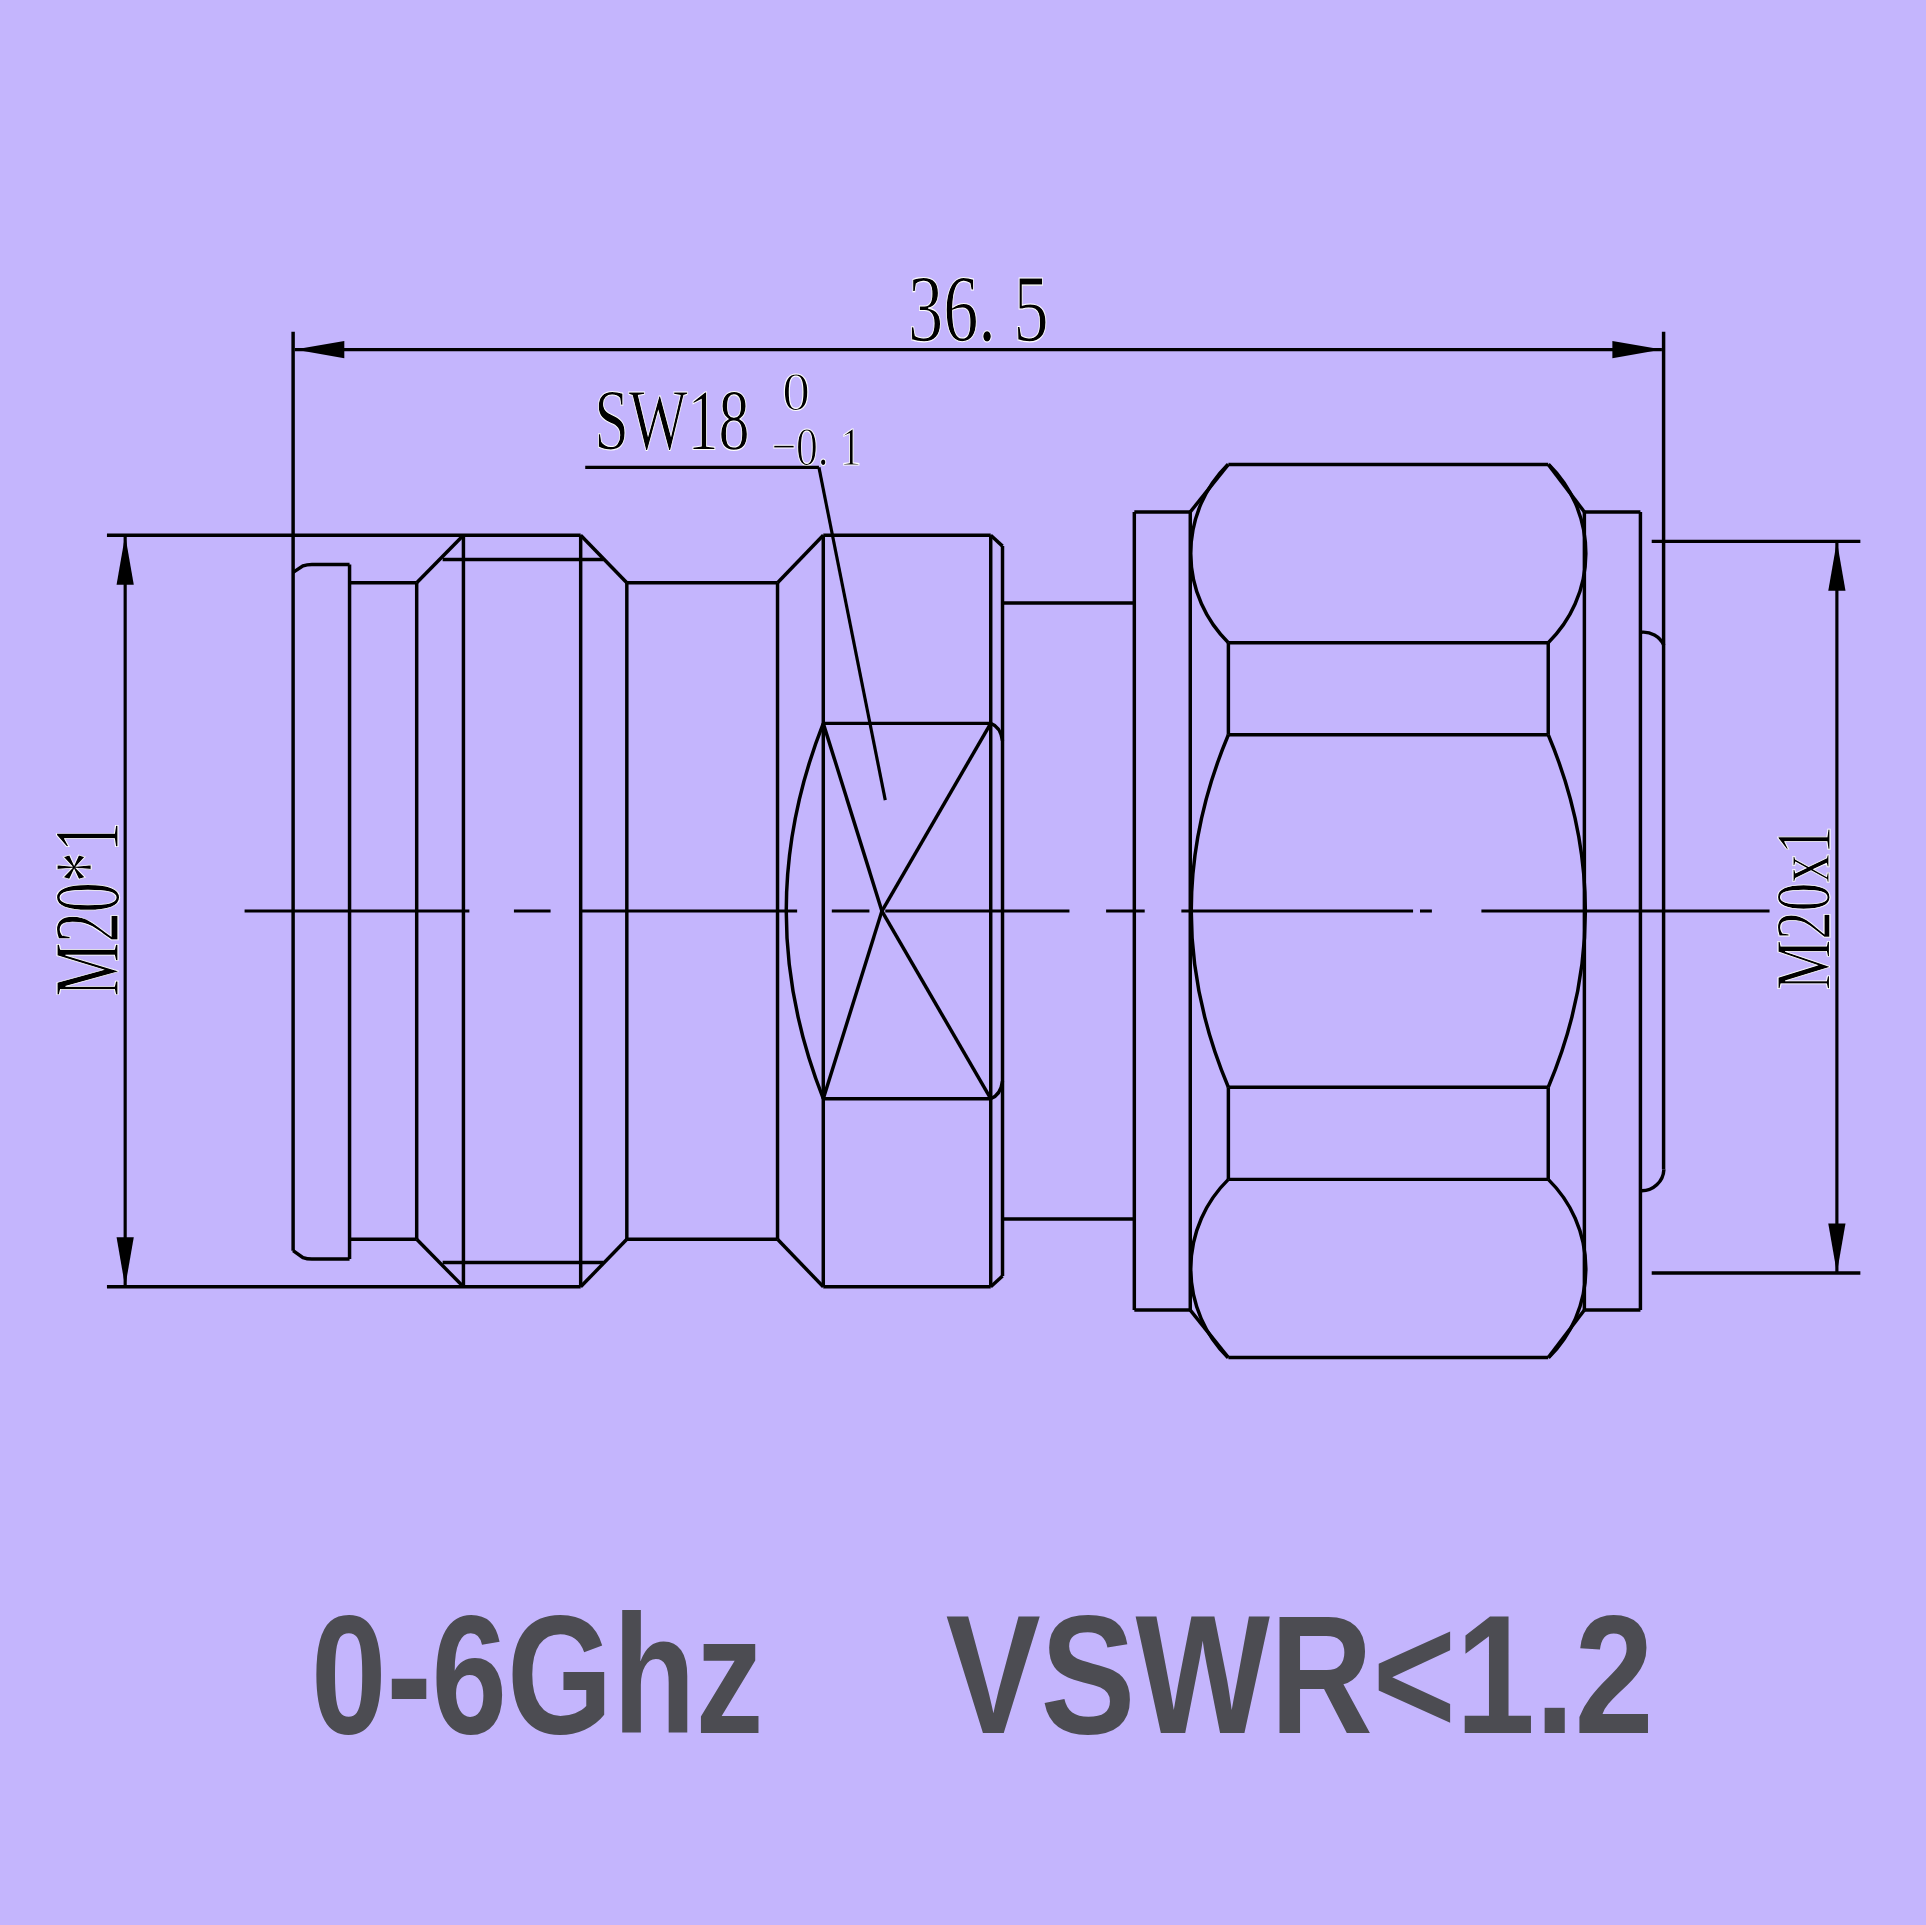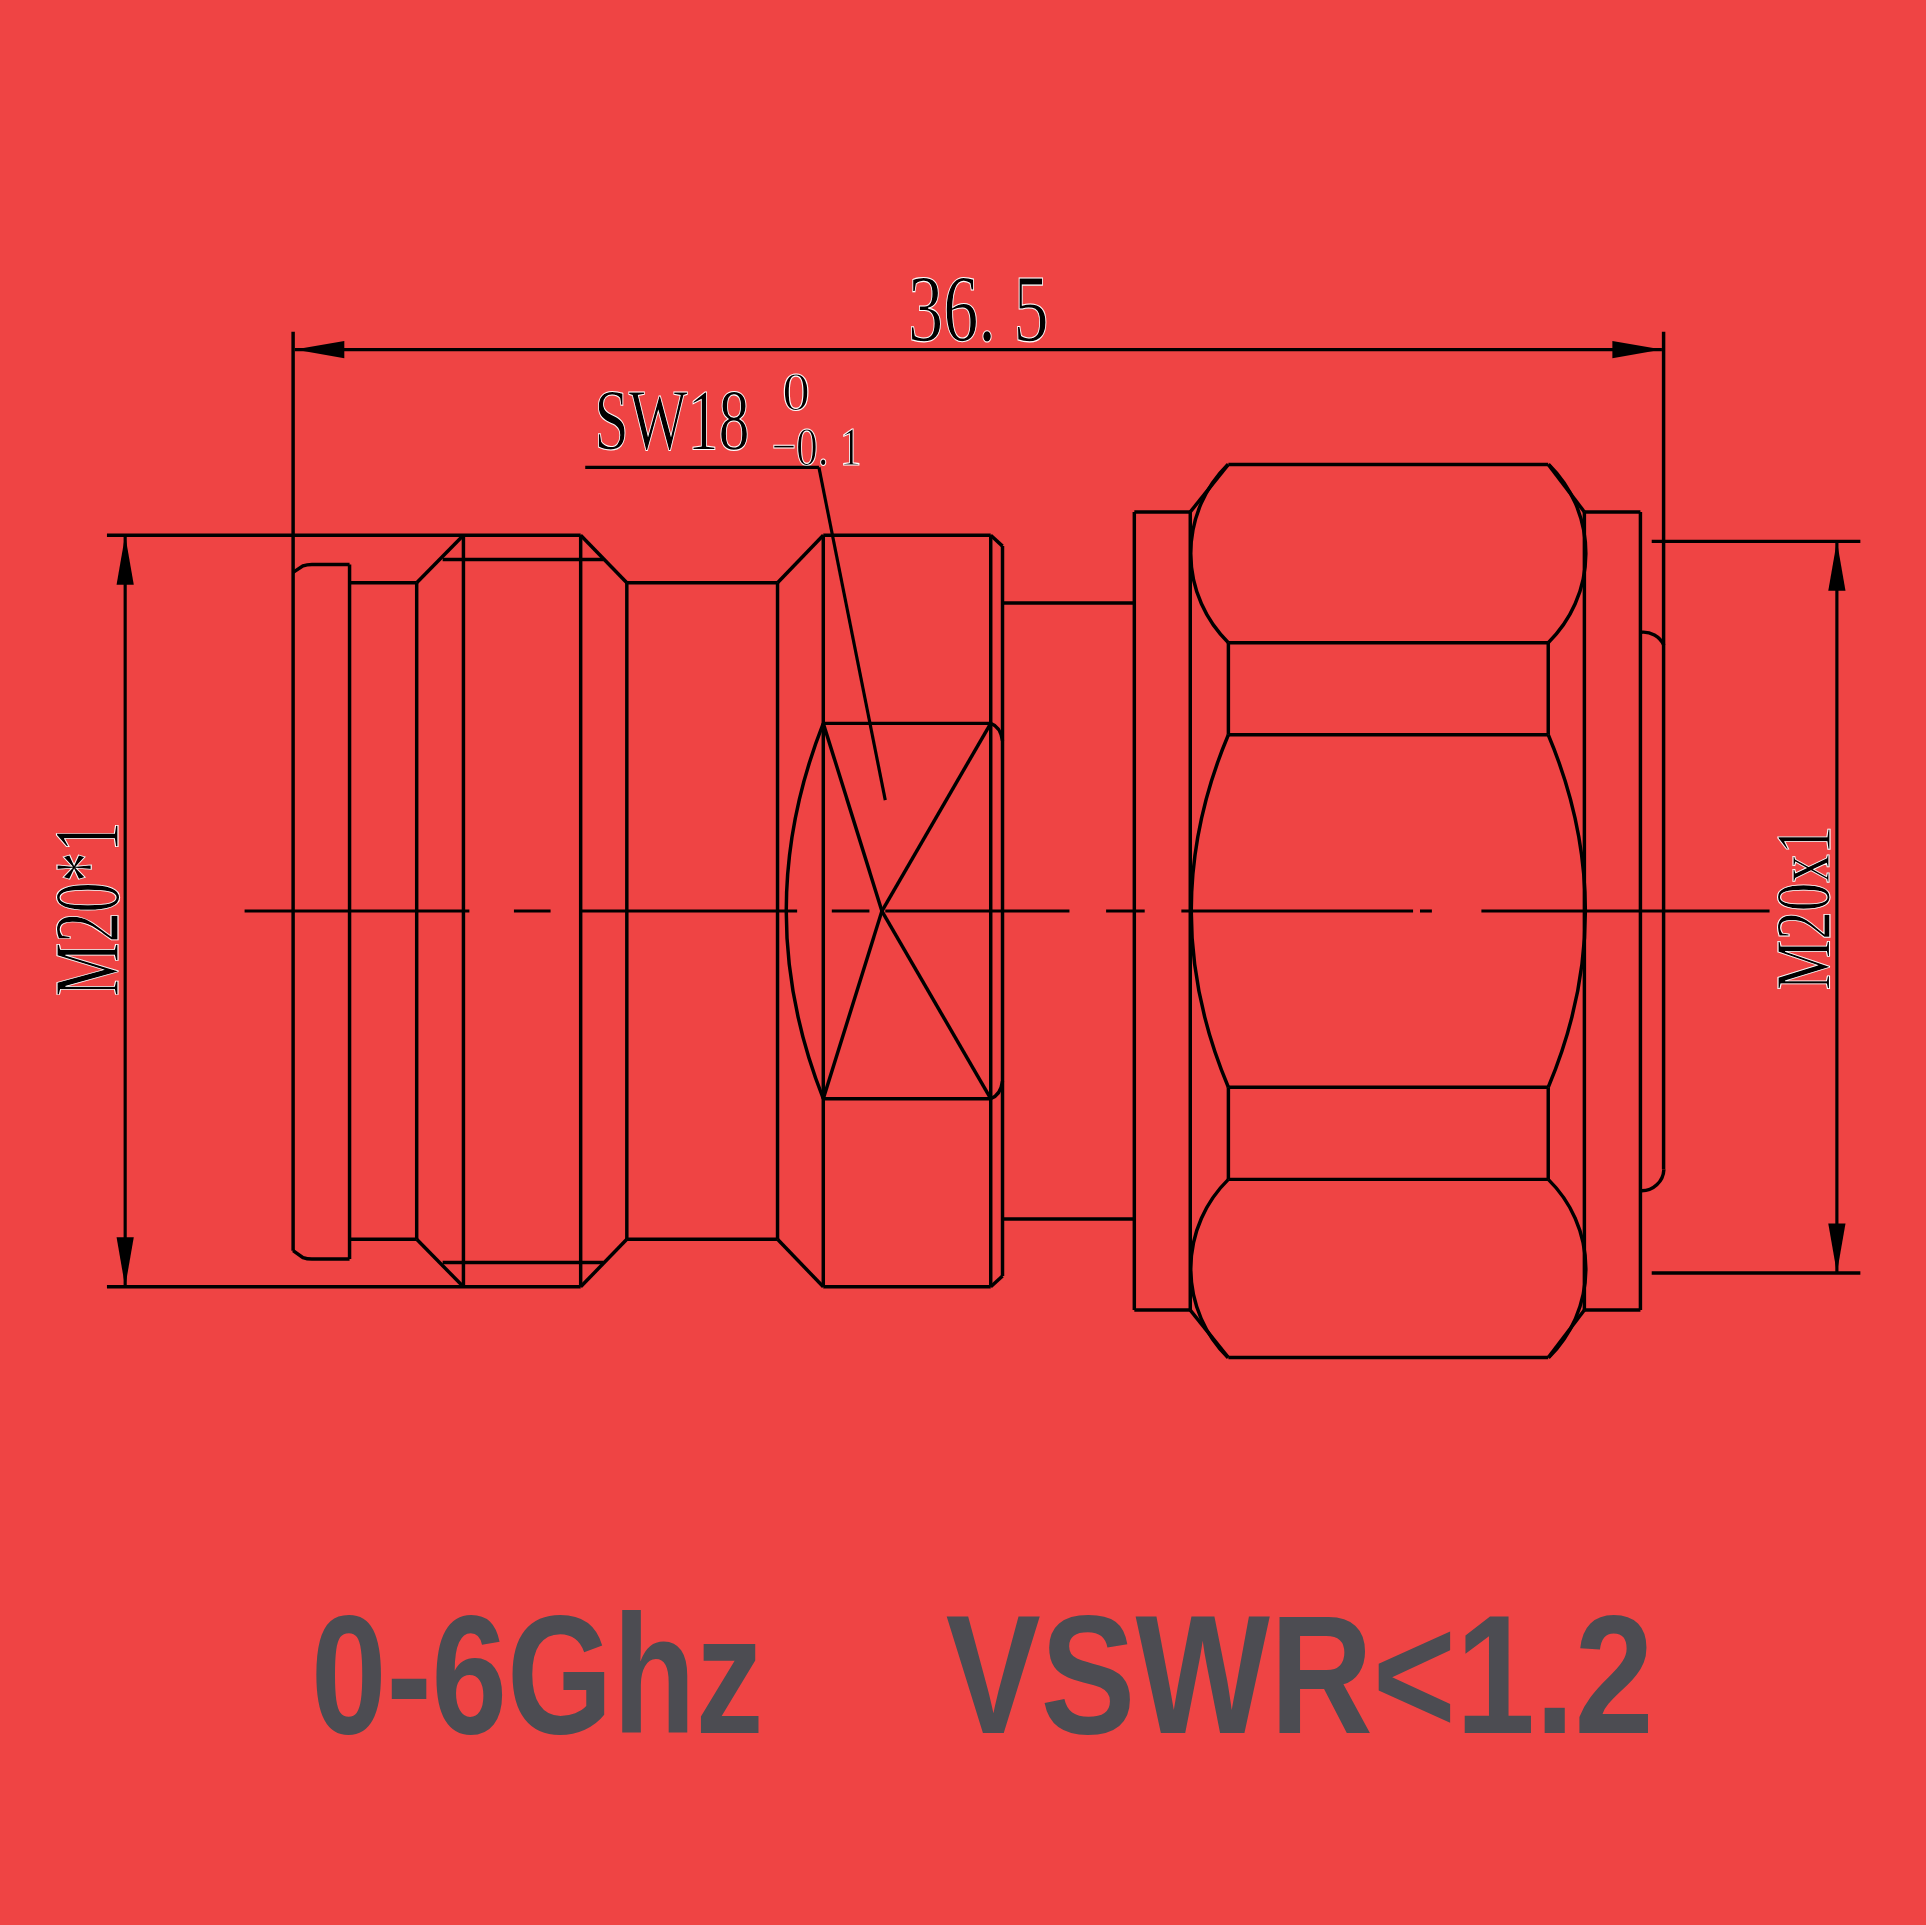--- a/index.html
+++ b/index.html
@@ -1,16 +1,16 @@
 <!DOCTYPE html>
 <html><head>
 <meta charset="utf-8">
 <style>
   html,body{margin:0;padding:0;background:#ffffff;}
-  .wrap{width:1927px;height:1926px;position:relative;background:#ef4444;}
+  .wrap{width:1927px;height:1926px;position:relative;background:#c4b5fd;}
   text{font-family:"Liberation Serif",serif;fill:#000000;stroke:#ffffff;stroke-width:1.1;}
   .big{font-family:"Liberation Sans",sans-serif;font-weight:bold;fill:#4c4c52;stroke:none;}
 </style>
 </head>
 <body>
 <div class="wrap">
 <svg width="1927" height="1926" viewBox="0 0 1946 1945" fill="none" stroke="#000000" stroke-width="3.5" stroke-linecap="butt">
 
 <g id="dim-36-5">
 <path d="M297.7,353 L1678.3,353" stroke-width="3.2"></path>

